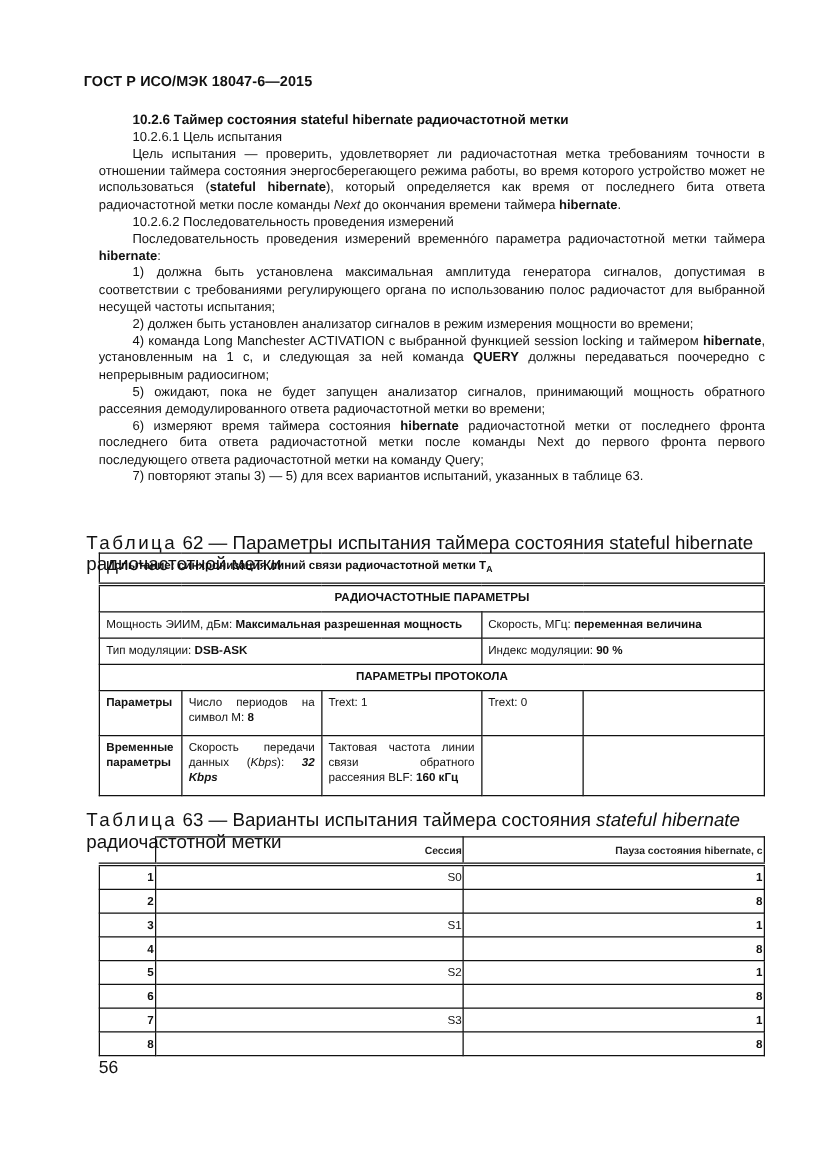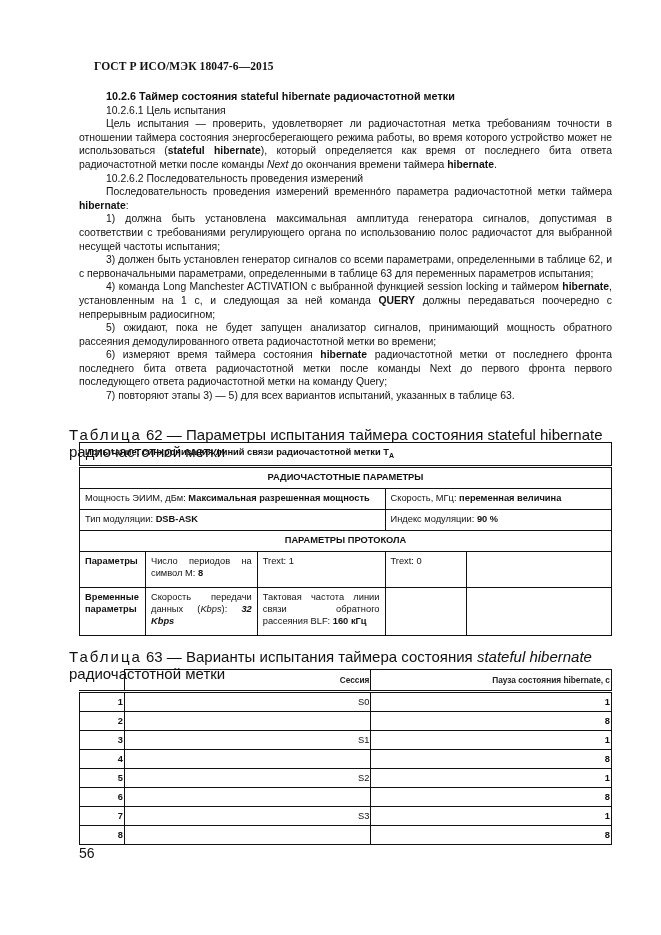--- a/index.html
+++ b/index.html
@@ -1,22 +1,22 @@
 <!DOCTYPE html>
 <html><head>
 <meta charset="utf-8">
 <style>
   html, body { margin: 0; padding: 0; background: #ffffff; }
   body {
     width: 661px; height: 935px; position: relative; overflow: hidden;
     font-family: "Liberation Sans", sans-serif; color: #111;
   }
   .page-header {
-    position: absolute; left: 94px; top: 60px;
-    font-size: 11.5px; font-weight: bold; letter-spacing: 0.1px; font-family: Liberation Serif, serif;
+    position: absolute; left: 67px; top: 60px;
+    font-size: 11.5px; font-weight: bold; letter-spacing: 0.1px;
   }
   .body-text {
     position: absolute; left: 79px; top: 90px; width: 533px;
     font-size: 10.4px; line-height: 13.6px;
   }
   .body-text p { margin: 0; text-align: justify; text-indent: 27px; }
   .body-text .h { font-weight: bold; font-size: 10.8px; }
   b { font-weight: bold; }
   .cap {
     position: absolute; left: 69px; font-size: 15px;
@@ -46,21 +46,21 @@
 
 <div class="page-header">ГОСТ Р ИСО/МЭК 18047-6—2015</div>
 
 <div class="body-text">
   <p class="h">10.2.6 Таймер состояния stateful hibernate радиочастотной метки</p>
   <p>10.2.6.1 Цель испытания</p>
   <p><span>Цель испытания — проверить, удовлетворяет ли радиочастотная метка требованиям точности в отношении таймера состояния энергосберегающего режима работы, во время которого устройство может не использоваться (</span><b>stateful hibernate</b><span>), который определяется как время от последнего бита ответа радиочастотной метки после команды </span><i>Next</i><span> до окончания времени таймера </span><b>hibernate</b><span>.</span></p>
   <p>10.2.6.2 Последовательность проведения измерений</p>
   <p><span>Последовательность проведения измерений временно́го параметра радиочастотной метки таймера </span><b>hibernate</b><span>:</span></p>
   <p>1) должна быть установлена максимальная амплитуда генератора сигналов, допустимая в соответствии с требованиями регулирующего органа по использованию полос радиочастот для выбранной несущей частоты испытания;</p>
-  <p>3) должен быть установлен генератор сигналов со всеми параметрами, определенными в таблице 62, и с первоначальными параметрами, определенными в таблице 63 для переменных параметров испытания;</p>
+  <p>2) должен быть установлен анализатор сигналов в режим измерения мощности во времени;</p>
   <p><span>4) команда Long Manchester ACTIVATION с выбранной функцией session locking и таймером </span><b>hibernate</b><span>, установленным на 1 с, и следующая за ней команда </span><b>QUERY</b><span> должны передаваться поочередно с непрерывным радиосигном;</span></p>
   <p>5) ожидают, пока не будет запущен анализатор сигналов, принимающий мощность обратного рассеяния демодулированного ответа радиочастотной метки во времени;</p>
   <p><span>6) измеряют время таймера состояния </span><b>hibernate</b><span> радиочастотной метки от последнего фронта последнего бита ответа радиочастотной метки после команды Next до первого фронта первого последующего ответа радиочастотной метки на команду Query;</span></p>
   <p>7) повторяют этапы 3) — 5) для всех вариантов испытаний, указанных в таблице 63.</p>
 </div>
 
 <div class="cap" style="top:426px;"><span class="sp">Таблица</span><span> 62 — Параметры испытания таймера состояния stateful hibernate радиочастотной метки</span></div>
 
 <table id="t62">
   <colgroup>

